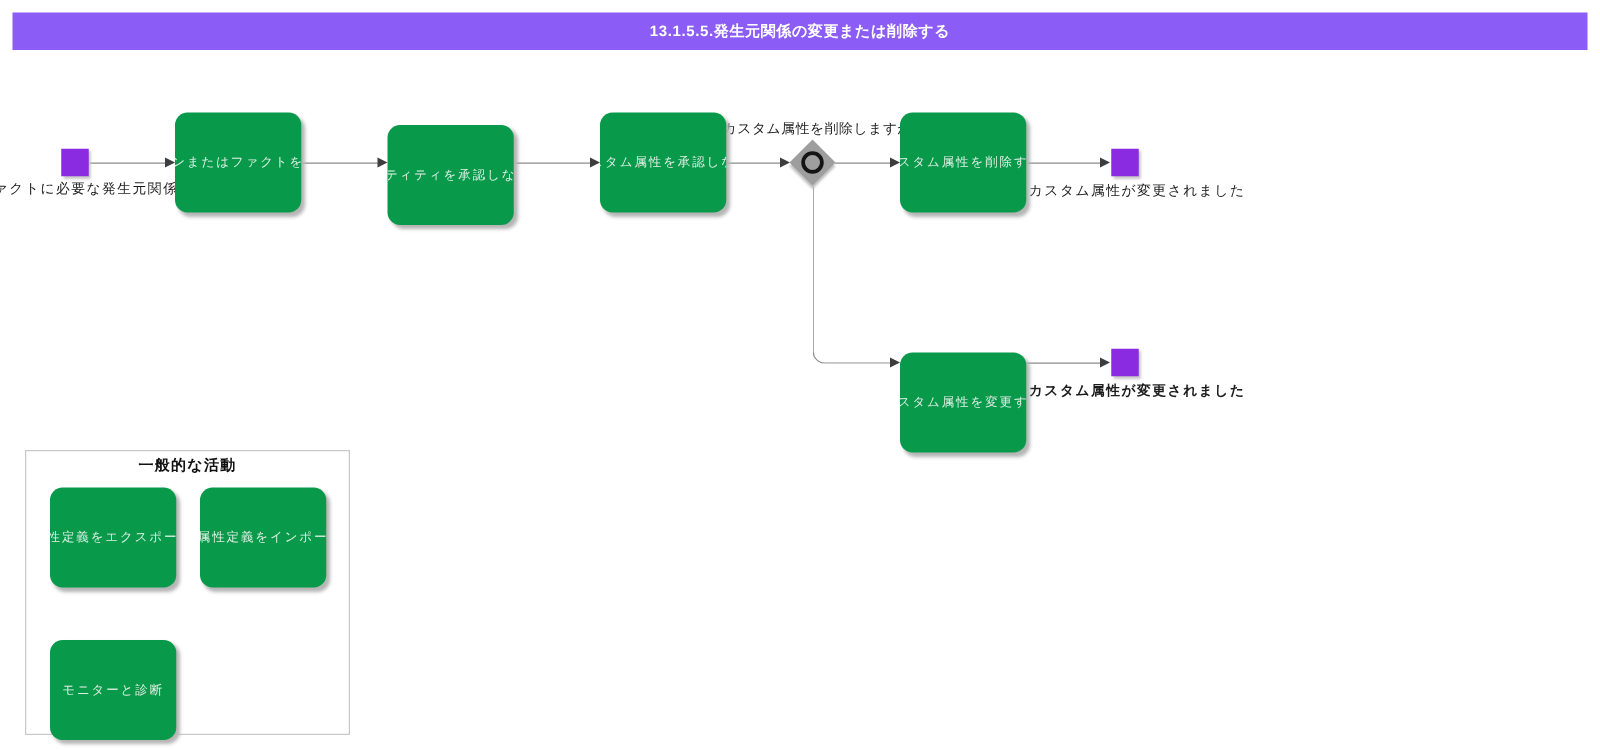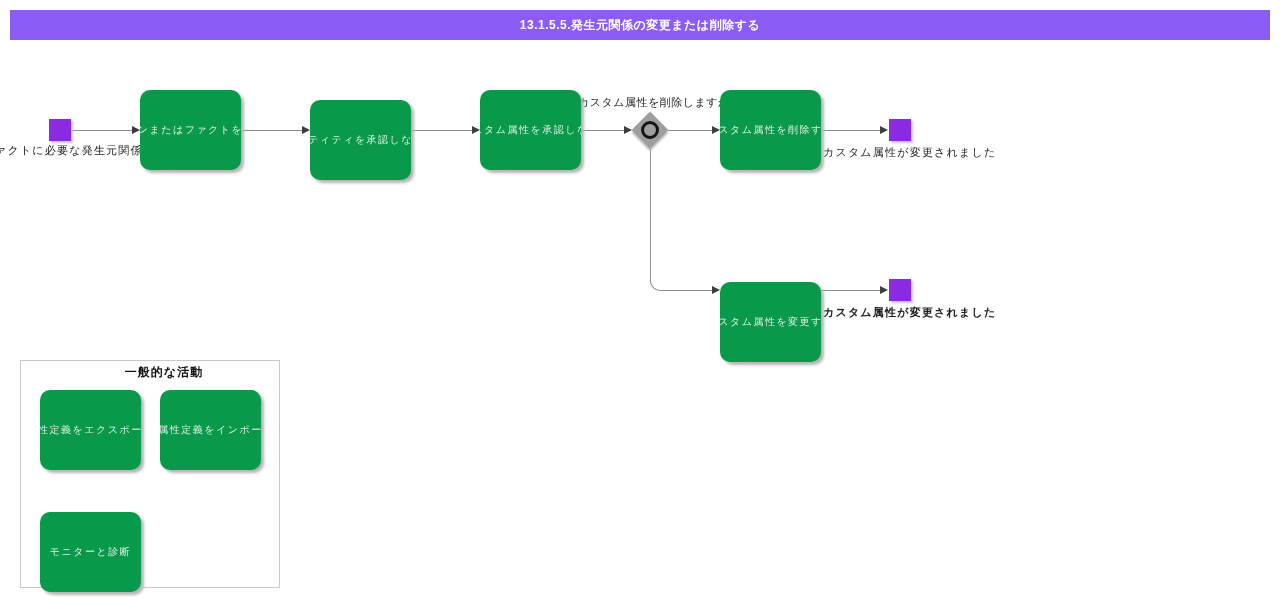--- a/index.html
+++ b/index.html
@@ -53,21 +53,21 @@
     position:absolute;left:641px;top:121px;width:12px;height:12px;
     border:3px solid #141414;border-radius:50%;background:#9e9e9e;z-index:3;
   }
   
   .legend{
     position:absolute;left:20px;top:360px;width:258px;height:226px;
     border:1px solid #c9c9c9;background:#ffffff;z-index:1;
   }
   .legend-title{
     position:absolute;left:20px;top:364px;width:260px;text-align:center;
-    font-size:12px;font-weight:bold;color:#111111;letter-spacing:1px;z-index:2;padding-left:14px;
+    font-size:12px;font-weight:bold;color:#111111;letter-spacing:1px;z-index:2;
   }
 </style>
 </head>
 <body>
 
 <div id="canvas">
 
   <div class="title-bar">
     <span>13.1.5.5.発生元関係の変更または削除する</span>
   </div>

